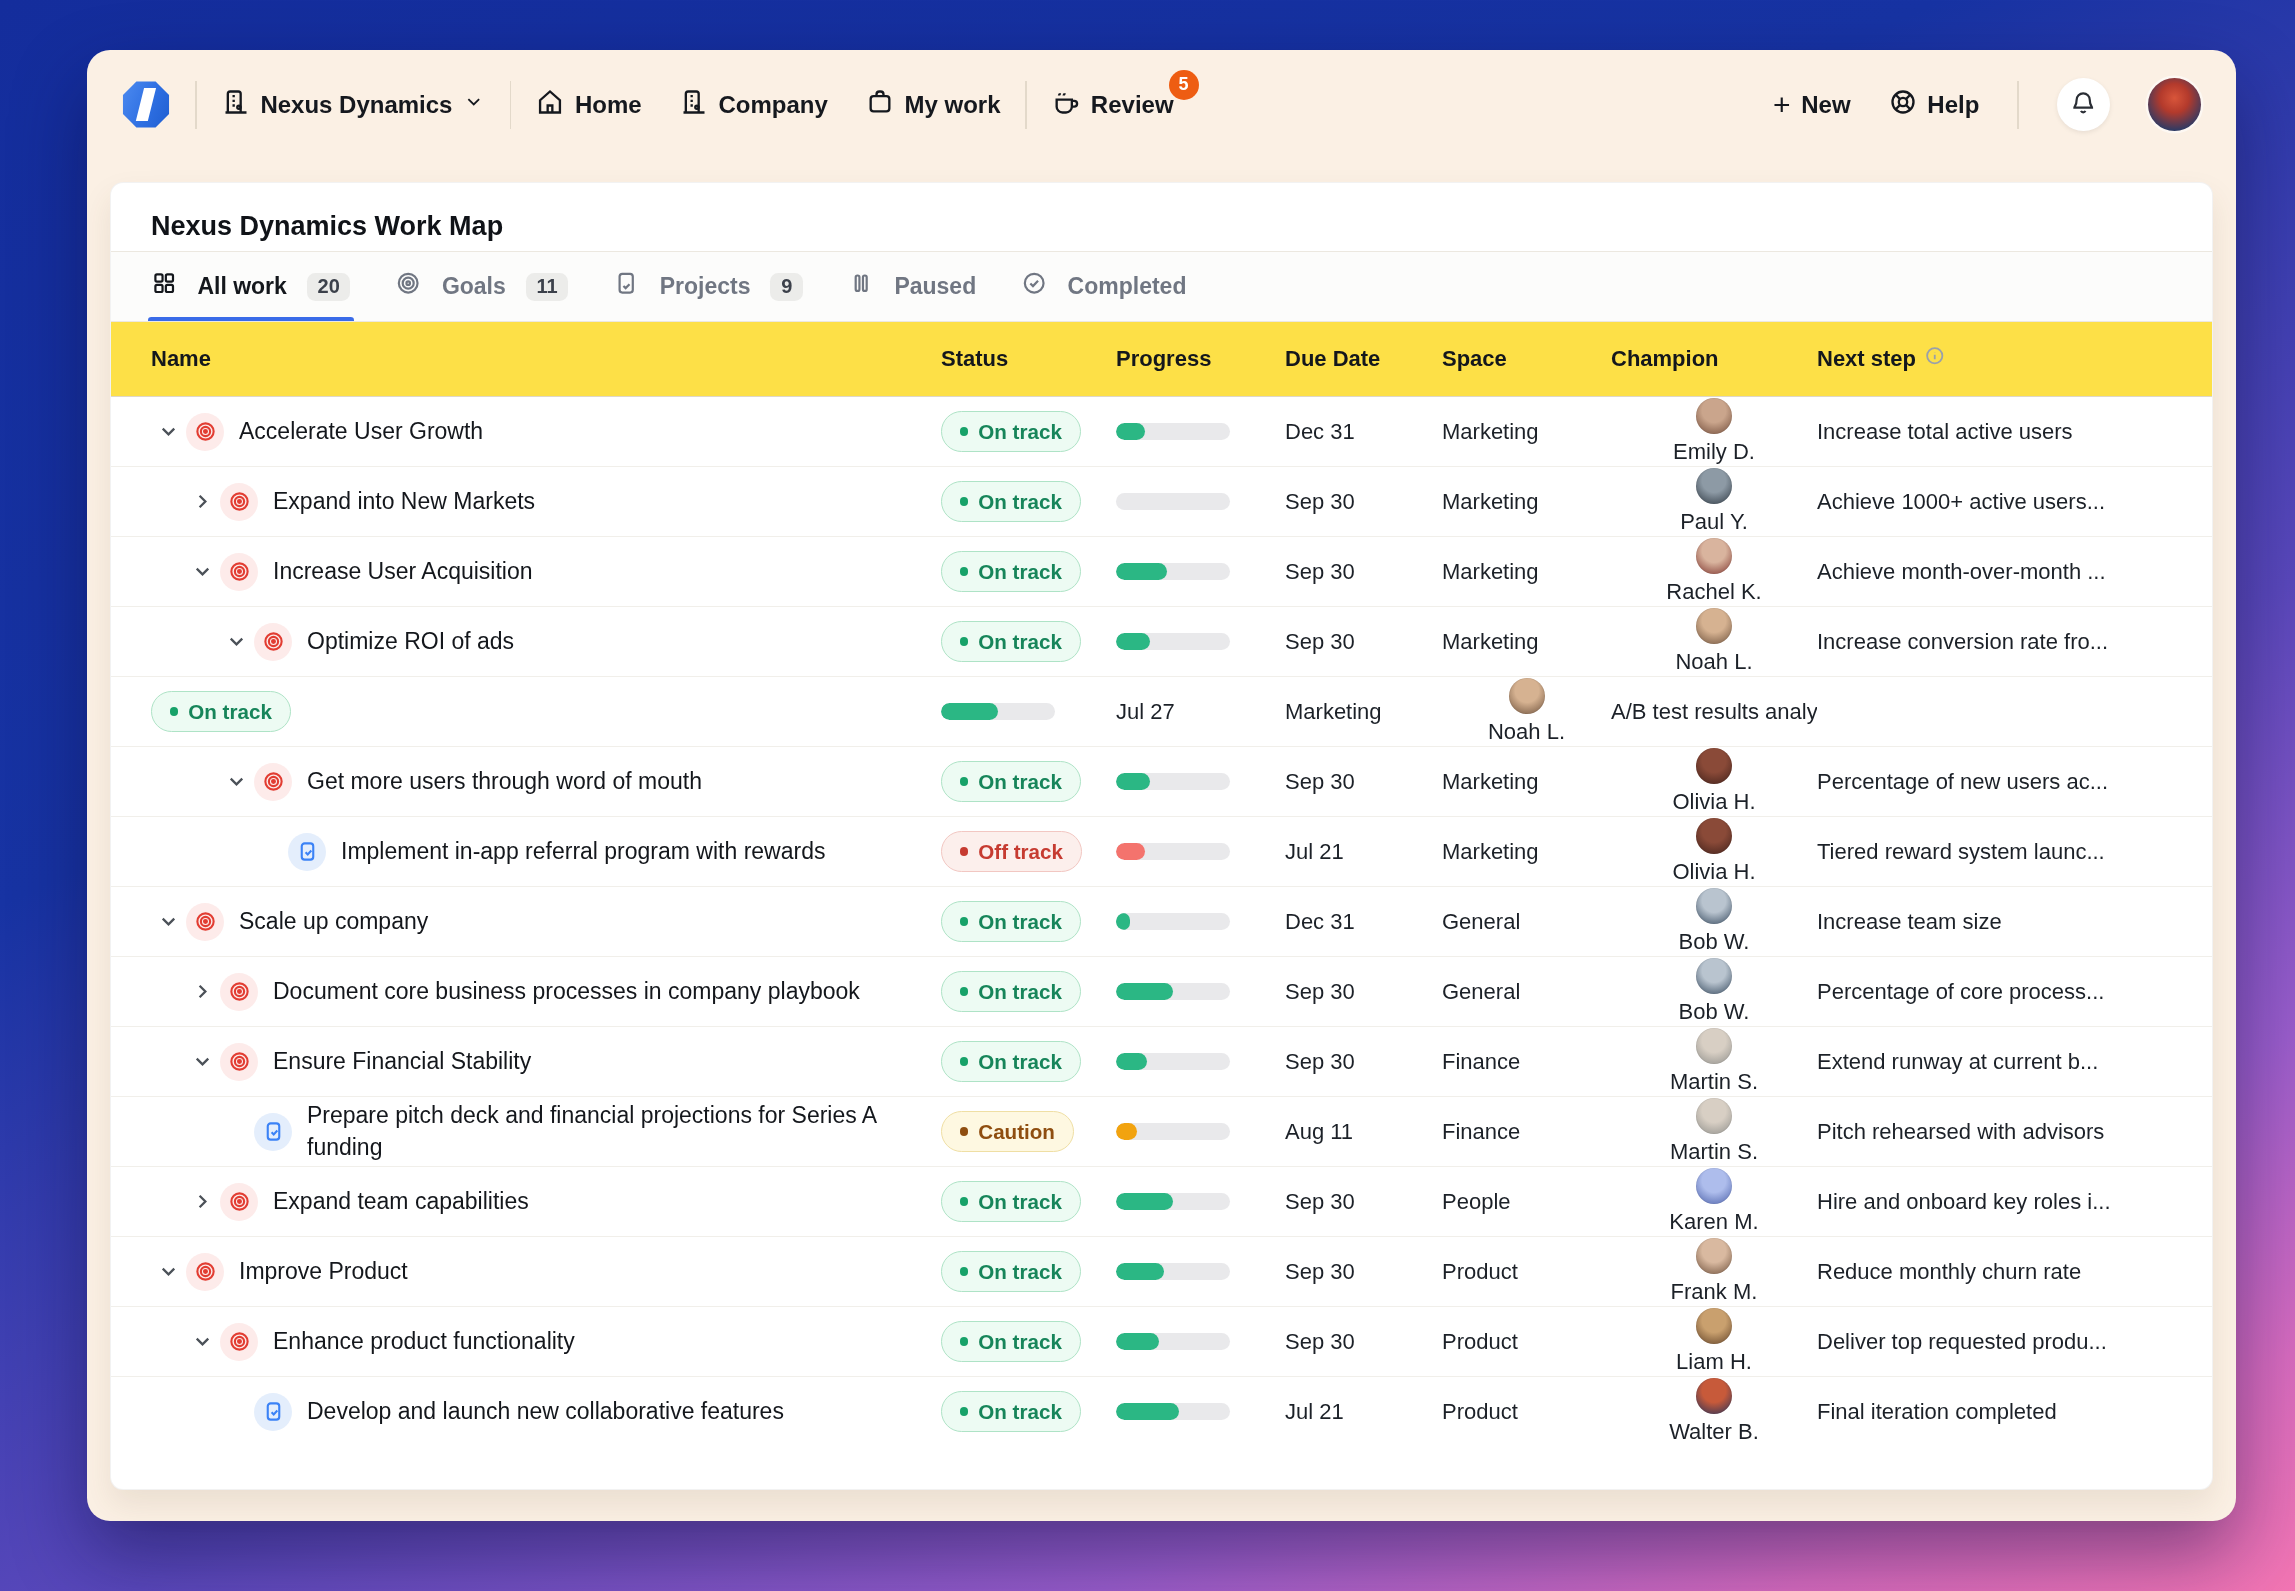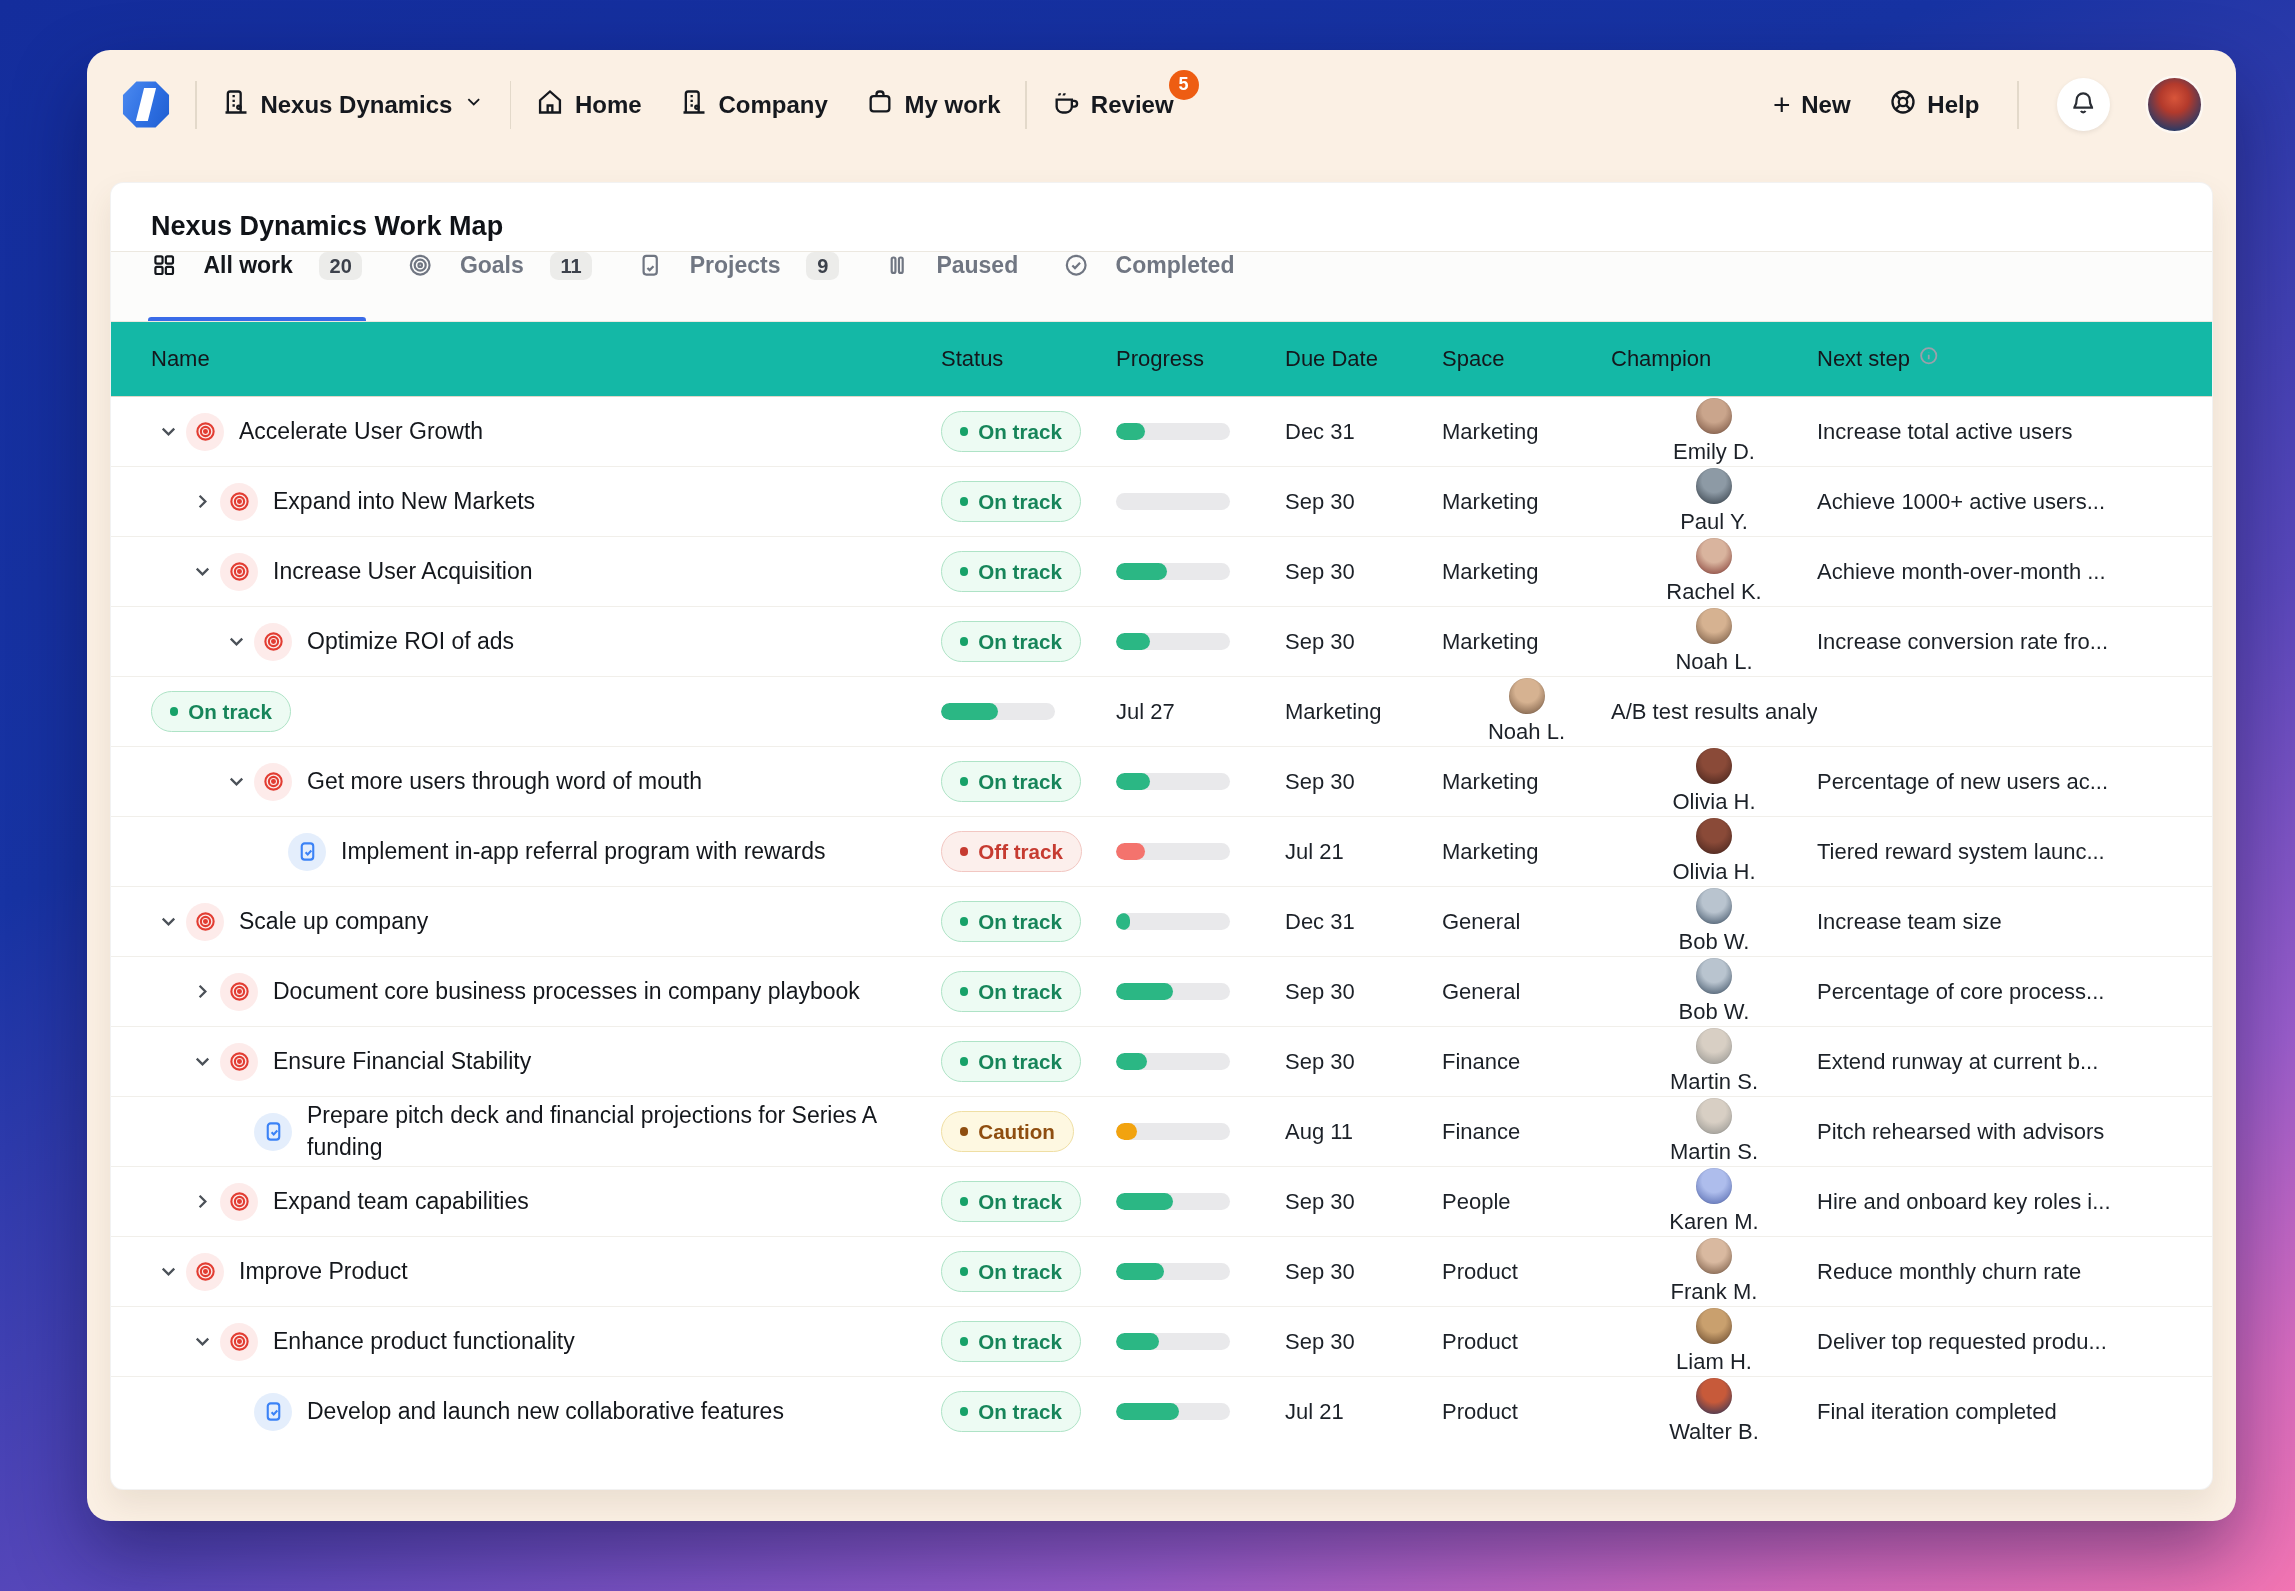--- a/index.html
+++ b/index.html
@@ -36,31 +36,31 @@
   
   .card{
     position:absolute;left:23px;right:23px;top:132px;bottom:31px;
     background:#fff;border-radius:13.2px;border:0.8px solid rgba(0,0,0,.05);
     box-shadow:0 15px 31px rgba(90,70,40,.10);
     display:flex;flex-direction:column;overflow:hidden;
   }
   .card-title{padding:28px 40px 9px;font-size:27px;font-weight:700;color:#101318;border-bottom:0.8px solid #ECE8E0;}
   
   .tabs{display:flex;align-items:stretch;gap:45px;padding:0 40px;height:69px;background:#FCFCFB;border-bottom:0.8px solid #ECE8E0;}
-  .tab{display:flex;align-items:flex-start;gap:26px;font-size:23px;font-weight:600;color:#707682;cursor:pointer;position:relative;}
+  .tab{display:flex;align-items:center;gap:20px;font-size:23px;font-weight:600;color:#707682;cursor:pointer;position:relative;}
   .tab svg{width:26.4px;height:26.4px;stroke:#707682;fill:none;stroke-width:2;}
   .tab.active{color:#14171C;}
   .tab.active svg{stroke:#14171C;}
   .tab .count{background:#ECECEA;color:#3C414B;border-radius:8.3px;padding:2.5px 10.7px;font-size:20px;font-weight:600;}
   .tab .underline{position:absolute;left:-3.3px;right:-3.3px;bottom:0;height:4.1px;border-radius:3.3px 3.3px 0 0;background:#3A6BE8;display:none;}
   .tab.active .underline{display:block;}
   
   .thead{display:grid;grid-template-columns:1fr 175px 169px 157px 169px 206px 355px;
-    padding:0 40px;height:74px;align-items:center;background:#14b8a6;border-bottom:0.8px solid #DED7C8;
-    font-size:22px;font-weight:400;color:#14171C;}
+    padding:0 40px;height:74px;align-items:center;background:#fde047;border-bottom:0.8px solid #DED7C8;
+    font-size:22px;font-weight:700;color:#14171C;}
   .thead .th{display:flex;align-items:center;gap:8.3px;}
   .thead svg{width:21.5px;height:21.5px;stroke:#9AA0AA;fill:none;stroke-width:2;}
   .tbody{flex:1;overflow:hidden;}
   .row{display:grid;grid-template-columns:1fr 175px 169px 157px 169px 206px 355px;
     padding:0 40px;min-height:69px;align-items:center;border-top:0.8px solid #F1EFEA;background:#fff;cursor:pointer;}
   .row:first-child{border-top:none;}
   .name-cell{display:flex;align-items:center;min-width:0;padding-right:20px;}
   .chev{width:35px;height:35px;flex:0 0 auto;display:flex;align-items:center;justify-content:center;}
   .chev svg{width:23px;height:23px;stroke:#4B5158;fill:none;stroke-width:2.4;}
   .row-icon{width:38px;height:38px;border-radius:50%;flex:0 0 auto;display:flex;align-items:center;justify-content:center;margin-right:15px;}

